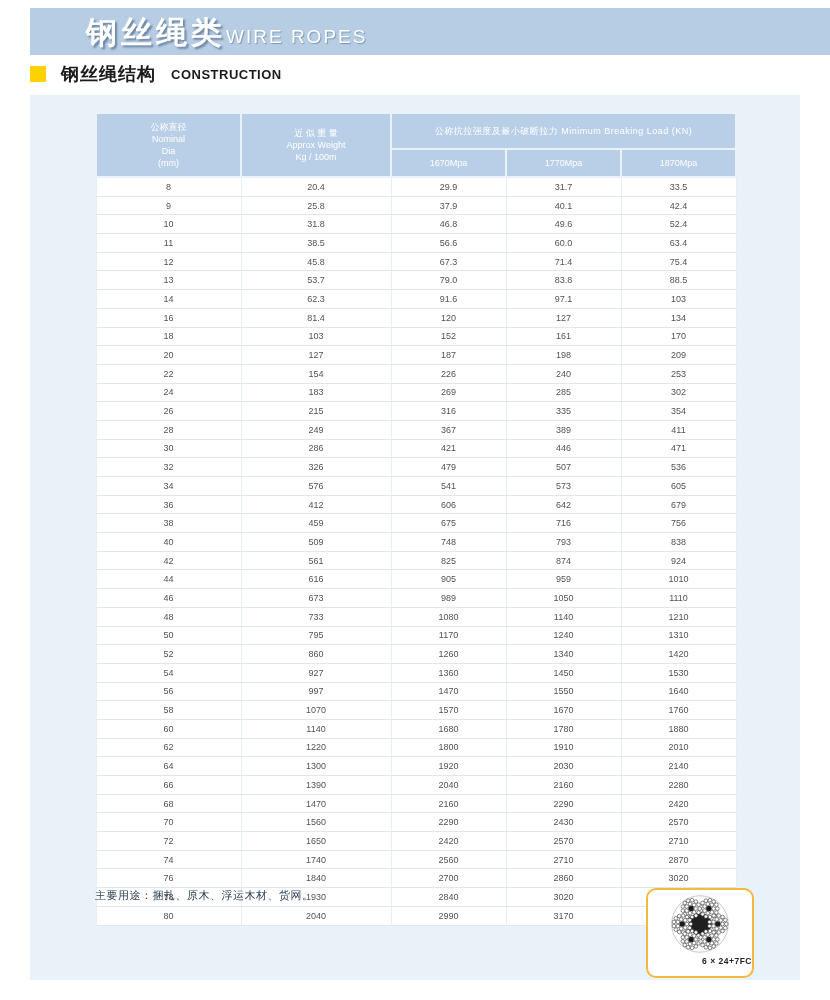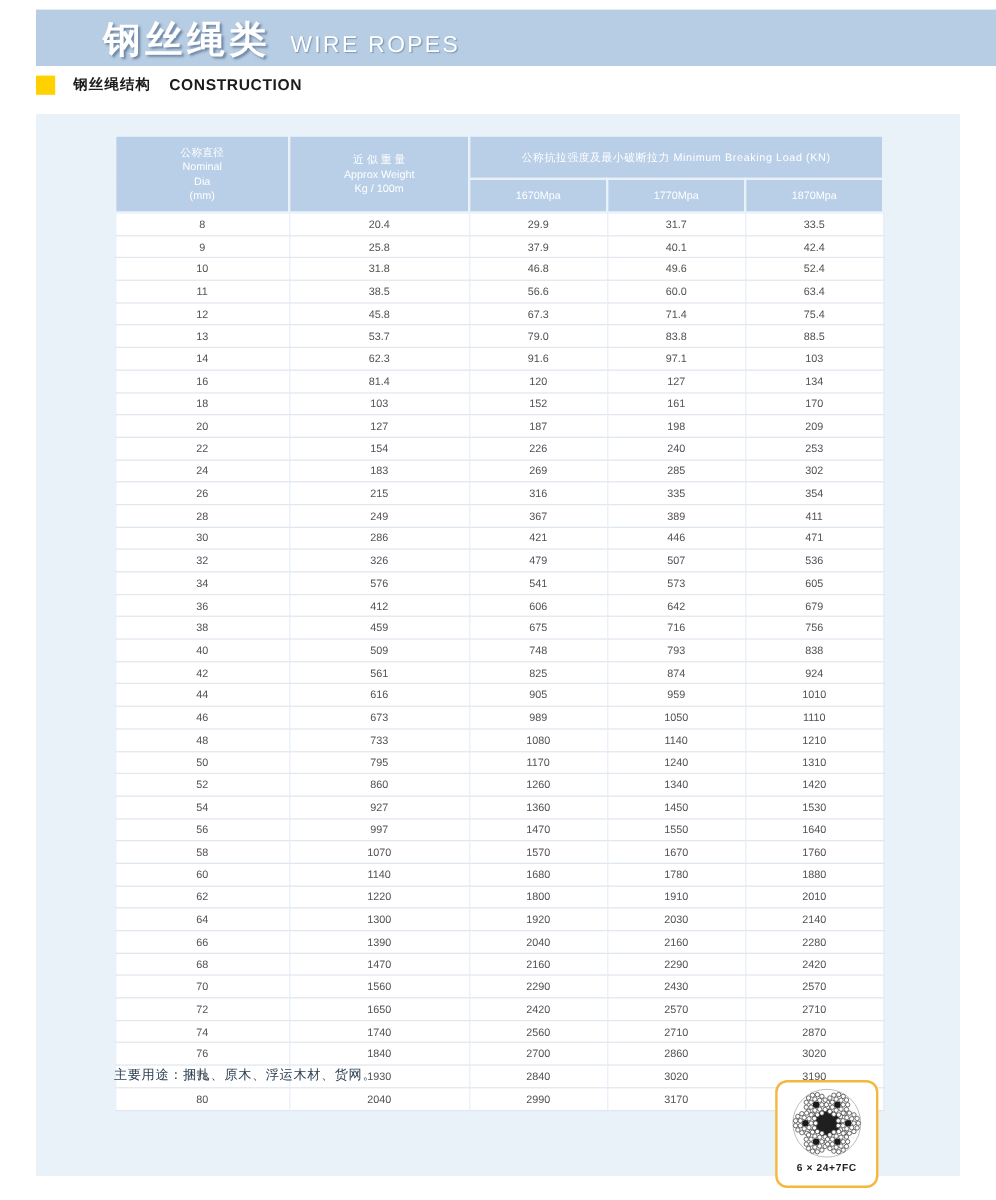--- a/index.html
+++ b/index.html
@@ -3,35 +3,35 @@
 <meta charset="utf-8">
 <style>
   html,body{margin:0;padding:0;}
   body{
     width:830px;height:1000px;position:relative;background:#ffffff;
     font-family:"Liberation Sans",sans-serif;overflow:hidden;
   }
   
   .banner{
     position:absolute;left:30px;top:8px;width:800px;height:47px;
-    background:#b7cde3;display:flex;align-items:baseline;gap:16px;
+    background:#b7cde3;display:flex;align-items:baseline;
     padding-left:56px;box-sizing:border-box;
   }
   .banner-zh{
     font-size:31px;font-weight:bold;color:#ffffff;letter-spacing:4px;
     line-height:50px;text-shadow:2px 2px 2px rgba(70,95,130,.65);
   }
   .banner-en{
     font-size:19px;font-weight:normal;color:#ffffff;letter-spacing:2px;
     text-shadow:1px 1px 1px rgba(70,95,130,.5);
   }
   
   .section{position:absolute;left:30px;top:62px;display:flex;align-items:center;gap:15px;}
   .bullet{width:16px;height:16px;background:#ffd100;flex:0 0 auto;}
-  .sec-zh{font-size:12px;font-weight:bold;color:#1b1b1b;letter-spacing:1px;}
+  .sec-zh{font-size:18px;font-weight:bold;color:#1b1b1b;letter-spacing:1px;}
   .sec-en{font-size:13px;font-weight:bold;color:#1b1b1b;letter-spacing:.5px;text-align:center;}
   
   .panel{position:absolute;left:30px;top:95px;width:770px;height:885px;background:#e9f1f9;}
   
   table.spec{
     position:absolute;left:65px;top:17px;width:640px;
     border-collapse:collapse;table-layout:fixed;
   }
   table.spec th{
     background:#b9cfe7;color:#ffffff;font-weight:normal;
@@ -43,23 +43,23 @@
   th.tall-head{line-height:1.4;}
   table.spec td{
     background:#ffffff;height:17.7px;padding:0;font-size:9px;color:#525252;
     text-align:center;border-right:1px solid #e6eef7;border-bottom:1px solid #e1e7ee;
   }
   table.spec td:first-child{border-left:1px solid #e6eef7;}
   
   .note{position:absolute;left:65px;top:793px;font-size:11px;color:#2e4256;letter-spacing:.5px;text-align:center;}
   
   .diagram{
-    position:absolute;left:616px;top:793px;width:86px;height:90px;
+    position:absolute;left:616px;top:793px;width:108px;height:90px;
     background:#ffffff;border:2px solid #f3b83d;border-radius:10px;
-    box-sizing:border-box;text-align:center;padding-top:3px;margin-top:12px;
+    box-sizing:border-box;text-align:right;padding-top:3px;
   }
   .diagram svg{width:82px;height:62px;display:block;margin:0 auto;}
   .diagram-label{font-size:8.5px;font-weight:bold;color:#222222;margin-top:1px;letter-spacing:.5px;}
 </style>
 </head>
 <body>
 
 <div>
 
   <div class="banner">

